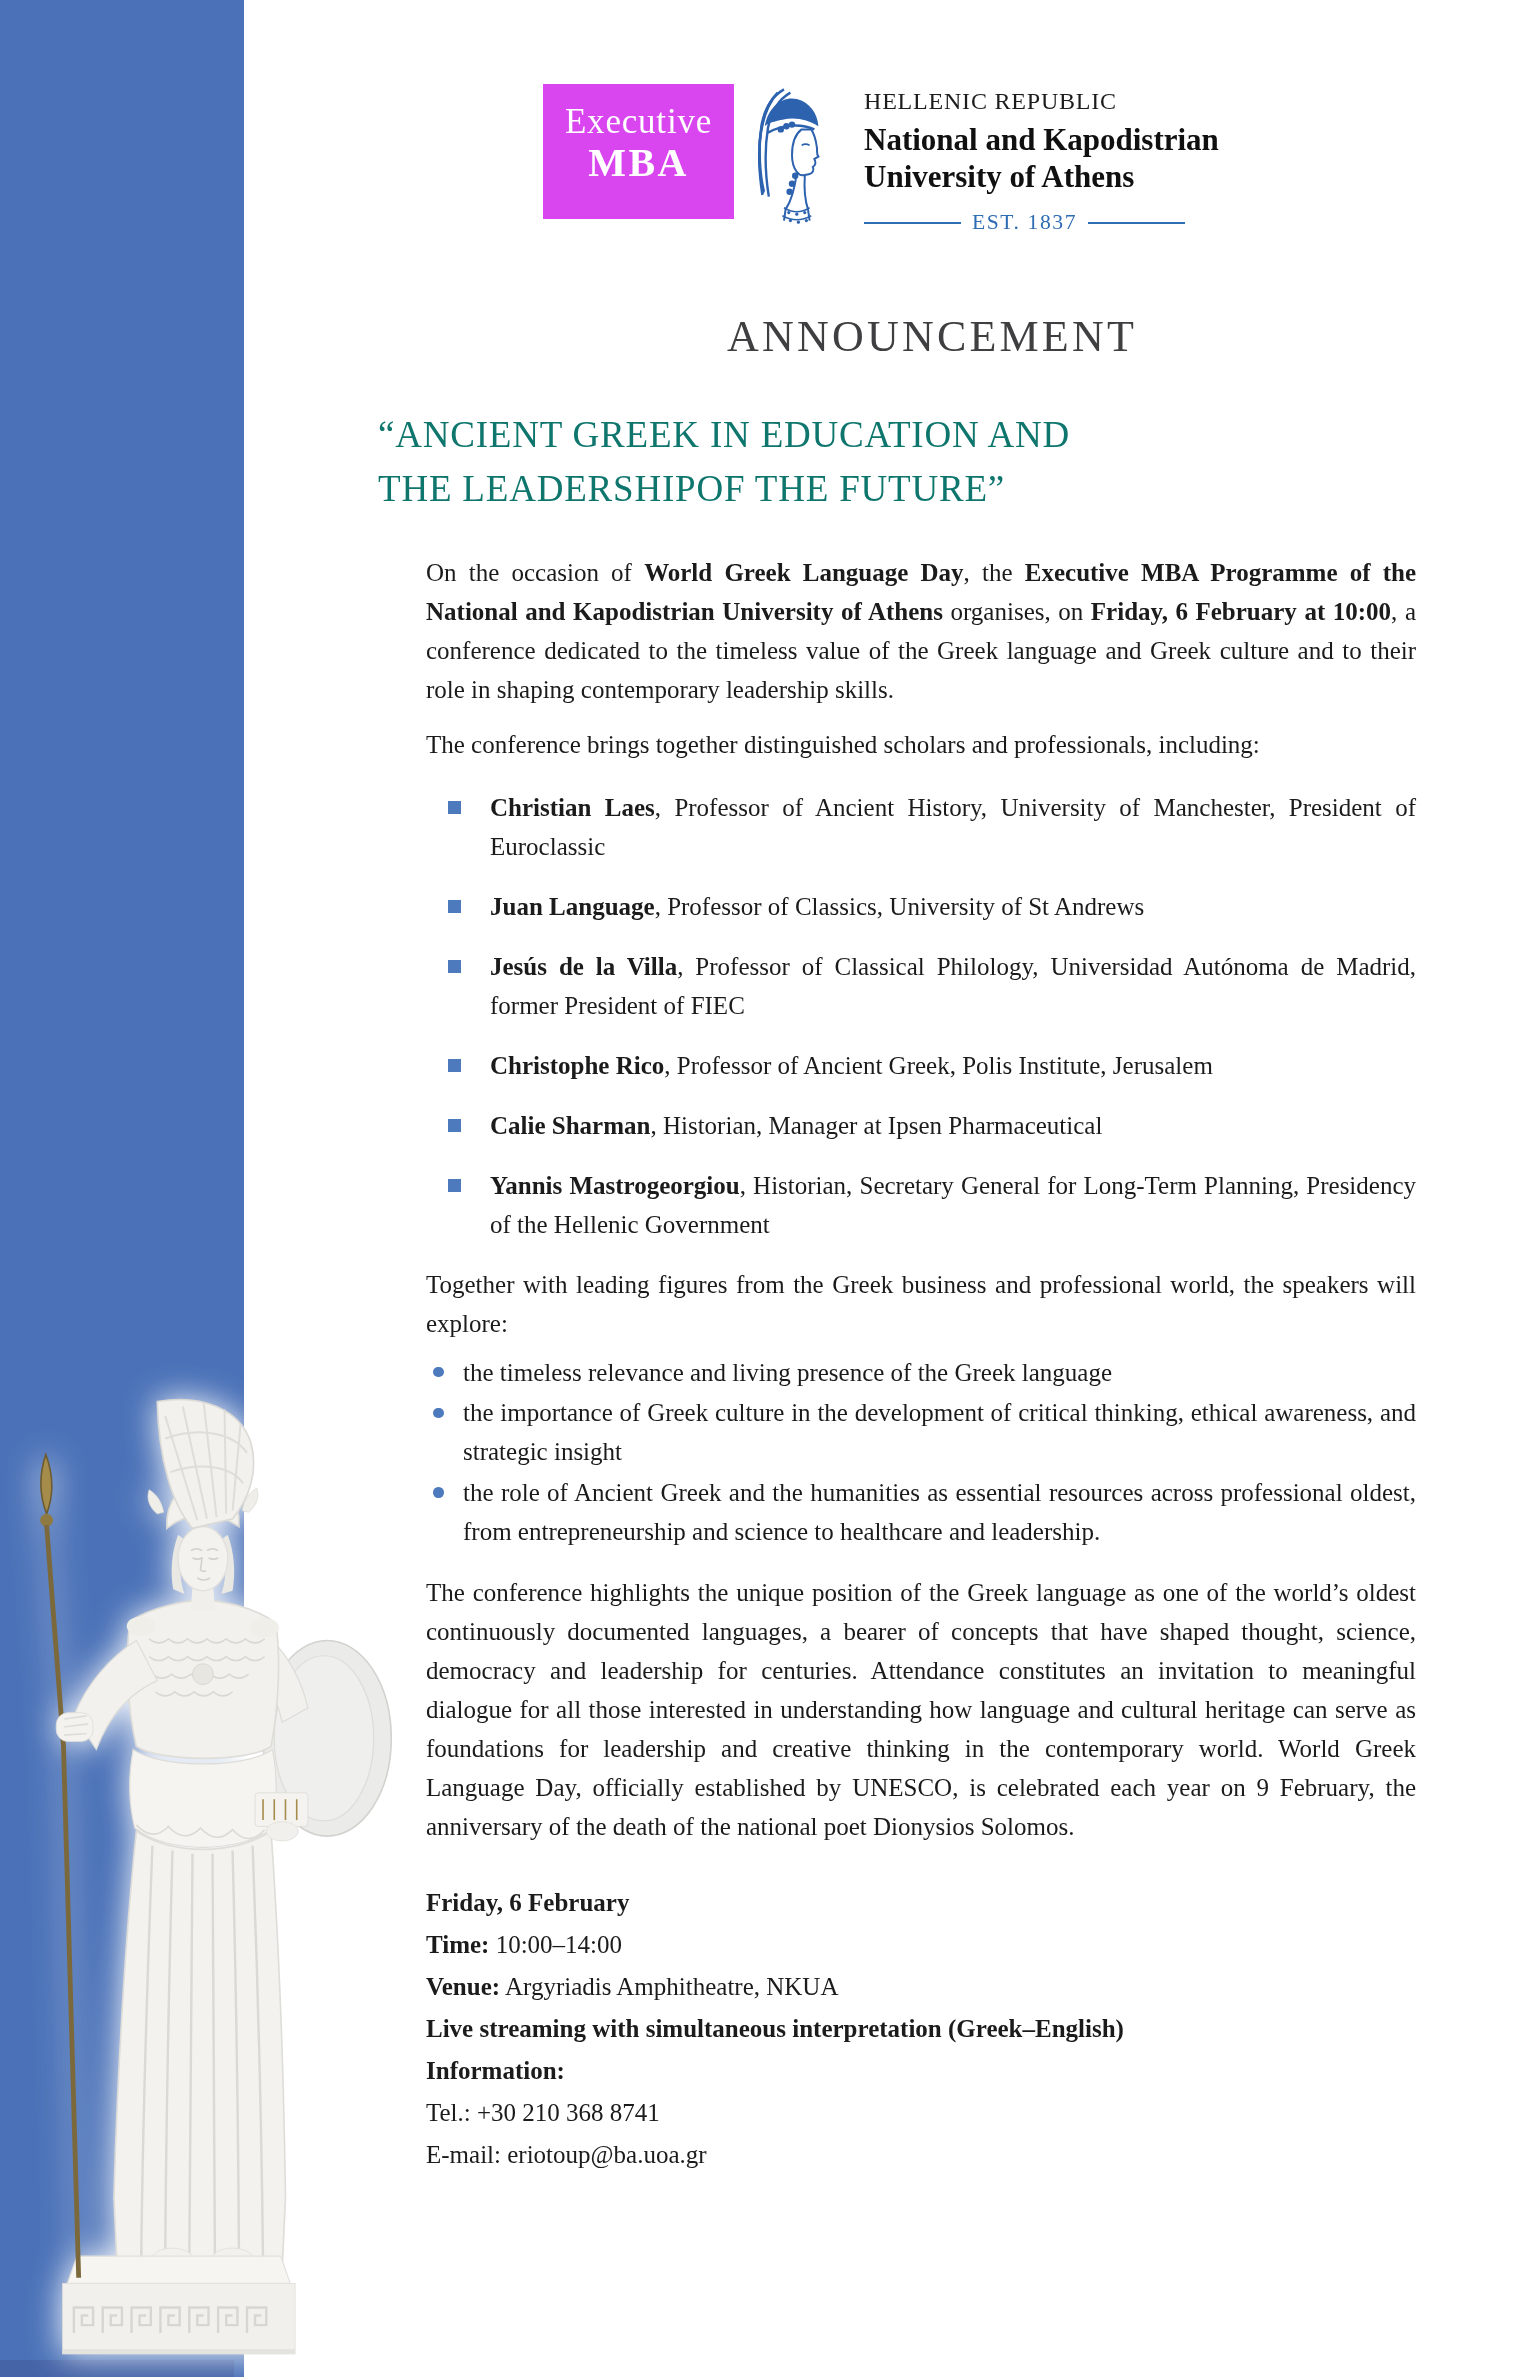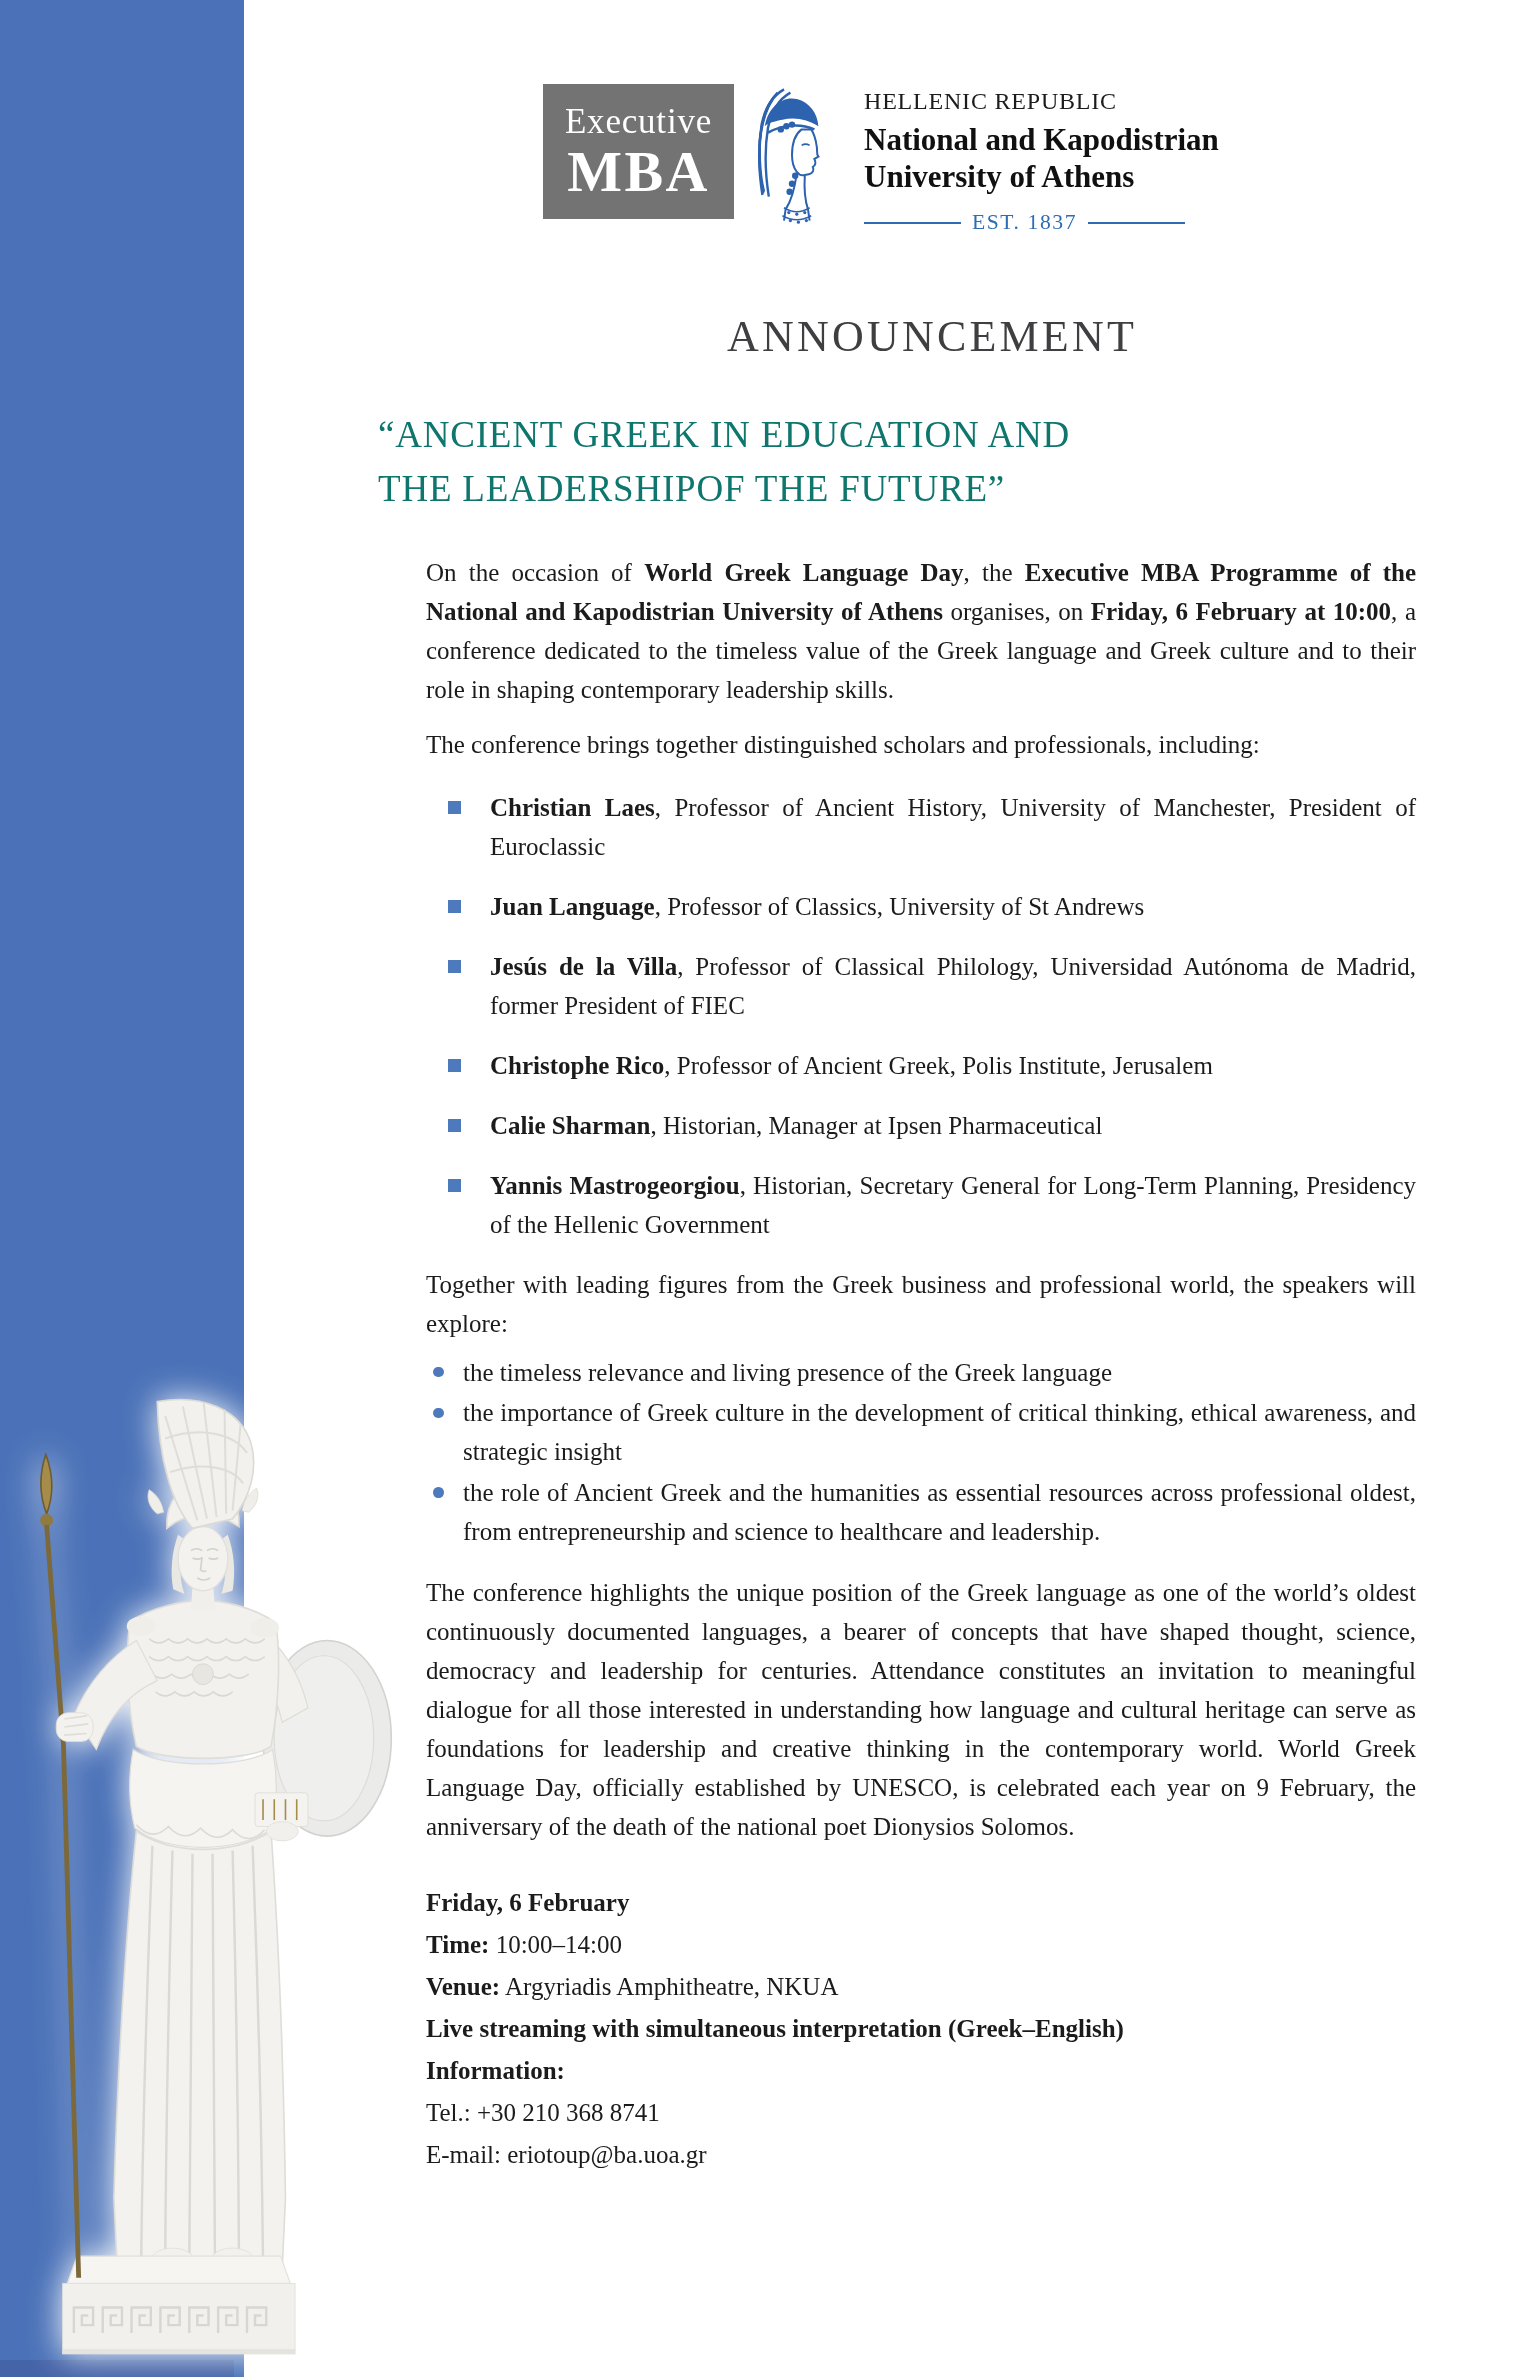--- a/index.html
+++ b/index.html
@@ -4,24 +4,24 @@
 <style>
   html,body{margin:0;padding:0;background:#ffffff;}
   .page{position:relative;width:1539px;height:2377px;background:#ffffff;overflow:hidden;
         font-family:"Liberation Serif", serif;color:#1b1b1b;}
 
   
   .band{position:absolute;left:0;top:0;width:244px;height:2377px;background:#4B72B8;}
   .footer-strip{position:absolute;left:0;top:2360px;width:234px;height:17.6px;background:#4564A8;}
 
   
-  .mba-box{position:absolute;left:543px;top:84px;width:191px;height:135px;background:#737373;
+  .mba-box{position:absolute;left:543px;top:84px;width:191px;height:135px;background:#d946ef;
            color:#ffffff;text-align:center;}
   .mba-box .l1{font-size:35px;margin-top:17.6px;letter-spacing:0.8px;}
-  .mba-box .l2{font-size:58px;font-weight:bold;letter-spacing:2.4px;margin-top:1.6px;line-height:1;}
+  .mba-box .l2{font-size:40px;font-weight:bold;letter-spacing:2.4px;margin-top:1.6px;line-height:1;}
   .emblem{position:absolute;left:744px;top:83px;width:80px;height:152px;}
   .univ{position:absolute;left:864px;top:88px;}
   .univ .rep{font-size:24px;letter-spacing:0.8px;color:#1c1c1e;margin-bottom:6.4px;}
   .univ .n1,.univ .n2{font-size:31px;font-weight:bold;line-height:37px;color:#101010;}
   .est-row{display:flex;align-items:center;margin-top:15px;width:321px;}
   .est-rule{height:1.6px;background:#2E6CB3;flex:1 1 auto;}
   .est-text{font-size:21.6px;letter-spacing:1.6px;margin:0 11.2px;color:#2E6CB3;white-space:nowrap;}
 
   
   .kicker{position:absolute;left:437px;top:311px;width:990px;text-align:center;

